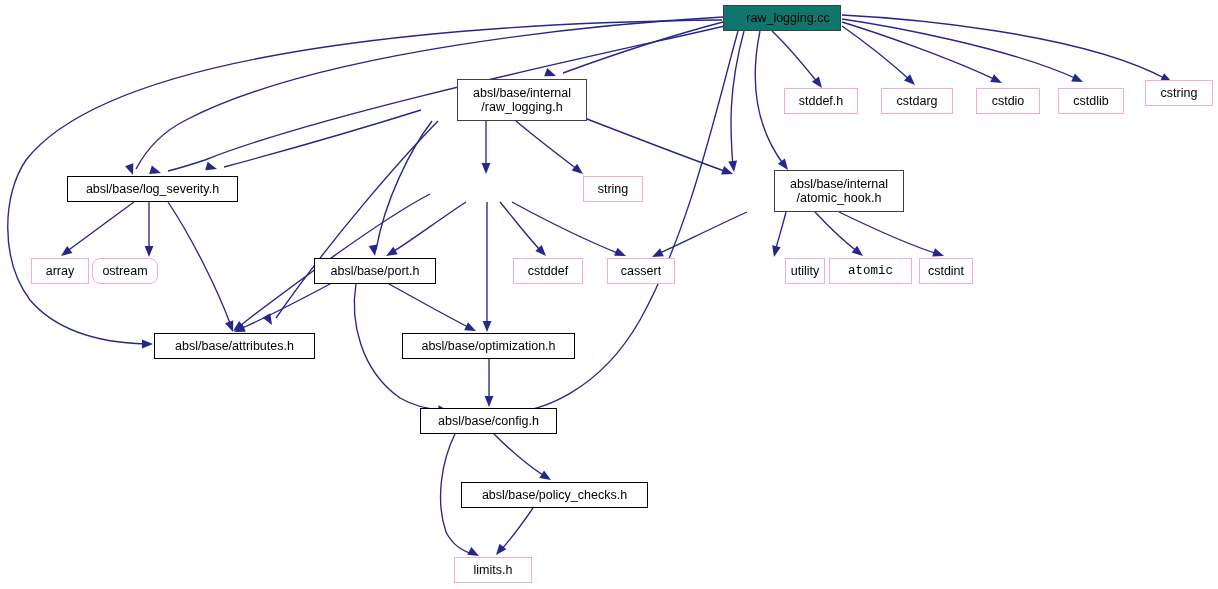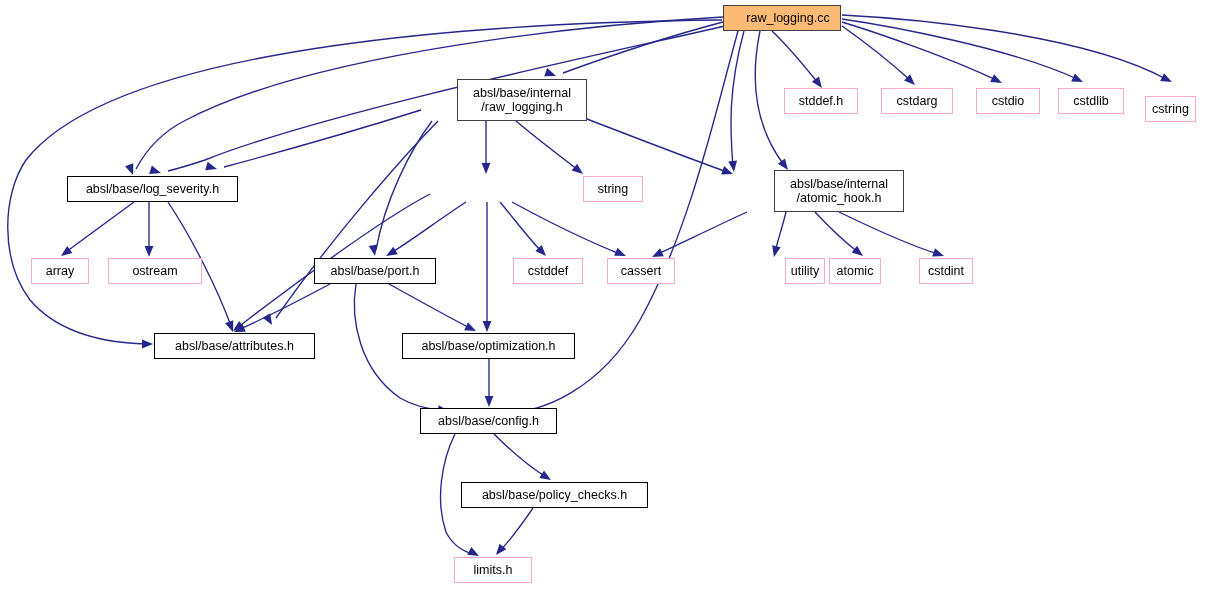--- a/index.html
+++ b/index.html
@@ -11,21 +11,21 @@
   svg#edges{position:absolute;left:0;top:0;width:1218px;height:589px;}
   .node{
     position:absolute;box-sizing:border-box;
     display:flex;align-items:center;justify-content:center;
     text-align:center;line-height:1.12;
     font-size:12.5px;color:#000000;background:#ffffff;
     white-space:pre;
   }
   .node.sys{border:1px solid #f9a8d4;}
   .node.hdr{border:1.6px solid #000000;}
-  .node.root{border:1.6px solid #404040;background:#fdba74;padding-left:12px;}
+  .node.root{border:1.6px solid #404040;background:#0f766e;padding-left:12px;}
   .node.dbl{border:1.6px solid #404040;margin-left:36px;}
   .edge{fill:none;stroke:#26268c;stroke-width:1.35;}
   .arrow{fill:#26268c;stroke:none;}
 </style>
 </head>
 <body>
 
 <div id="graph-root">
   <svg id="edges" viewBox="0 0 1218 589" xmlns="http://www.w3.org/2000/svg">
       <path d="M723,22 C670,36 612,55 563,73" class="edge"></path>
@@ -103,31 +103,31 @@
       <path d="M533,508 C522,524 510,540 500,551" class="edge"></path>
       <polygon points="496,555 499.48876698506746,543.6779637465736 506.3346493708602,549.2073302889446" class="arrow"></polygon>
     </svg>
 <div class="node root" style="left: 723px; top: 5px; width: 118px; height: 26px;">raw_logging.cc</div>
     <div class="node dbl" style="left: 421px; top: 79px; width: 130px; height: 42px;">absl/base/internal
 /raw_logging.h</div>
     <div class="node sys" style="left: 784px; top: 88px; width: 74px; height: 26px;">stddef.h</div>
     <div class="node sys" style="left: 881px; top: 88px; width: 72px; height: 26px;">cstdarg</div>
     <div class="node sys" style="left: 976px; top: 88px; width: 64px; height: 26px;">cstdio</div>
     <div class="node sys" style="left: 1058px; top: 88px; width: 66px; height: 26px;">cstdlib</div>
-    <div class="node sys" style="left: 1145px; top: 96px; width: 51px; height: 26px;">cstring</div>
+    <div class="node sys" style="left: 1145px; top: 80px; width: 68px; height: 26px;">cstring</div>
     <div class="node hdr" style="left: 67px; top: 176px; width: 171px; height: 26px;">absl/base/log_severity.h</div>
     <div class="node sys" style="left: 583px; top: 176px; width: 60px; height: 26px;">string</div>
     <div class="node dbl" style="left: 738px; top: 170px; width: 130px; height: 42px;">absl/base/internal
 /atomic_hook.h</div>
     <div class="node sys" style="left: 31px; top: 258px; width: 58px; height: 26px;">array</div>
-    <div class="node sys" style="left: 108px; top: 258px; width: 94px; height: 26px;">ostream</div>
+    <div class="node sys" style="left: 92px; top: 258px; width: 66px; height: 26px; border-radius: 8px;">ostream</div>
     <div class="node hdr" style="left: 314px; top: 258px; width: 122px; height: 26px;">absl/base/port.h</div>
     <div class="node sys" style="left: 513px; top: 258px; width: 70px; height: 26px;">cstddef</div>
     <div class="node sys" style="left: 607px; top: 258px; width: 68px; height: 26px;">cassert</div>
     <div class="node sys" style="left: 749px; top: 258px; width: 40px; height: 26px; margin-left: 36px;">utility</div>
-    <div class="node sys" style="left: 829px; top: 258px; width: 52px; height: 26px;">atomic</div>
+    <div class="node sys" style="left: 829px; top: 258px; width: 83px; height: 26px; font-family: Liberation Mono, monospace;">atomic</div>
     <div class="node sys" style="left: 919px; top: 258px; width: 54px; height: 26px;">cstdint</div>
     <div class="node hdr" style="left: 154px; top: 333px; width: 161px; height: 26px;">absl/base/attributes.h</div>
     <div class="node hdr" style="left: 402px; top: 333px; width: 173px; height: 26px;">absl/base/optimization.h</div>
     <div class="node hdr" style="left: 420px; top: 408px; width: 137px; height: 26px;">absl/base/config.h</div>
     <div class="node hdr" style="left: 461px; top: 482px; width: 187px; height: 26px;">absl/base/policy_checks.h</div>
     <div class="node sys" style="left: 454px; top: 557px; width: 78px; height: 26px;">limits.h</div>
   </div>
 
 </body></html>

